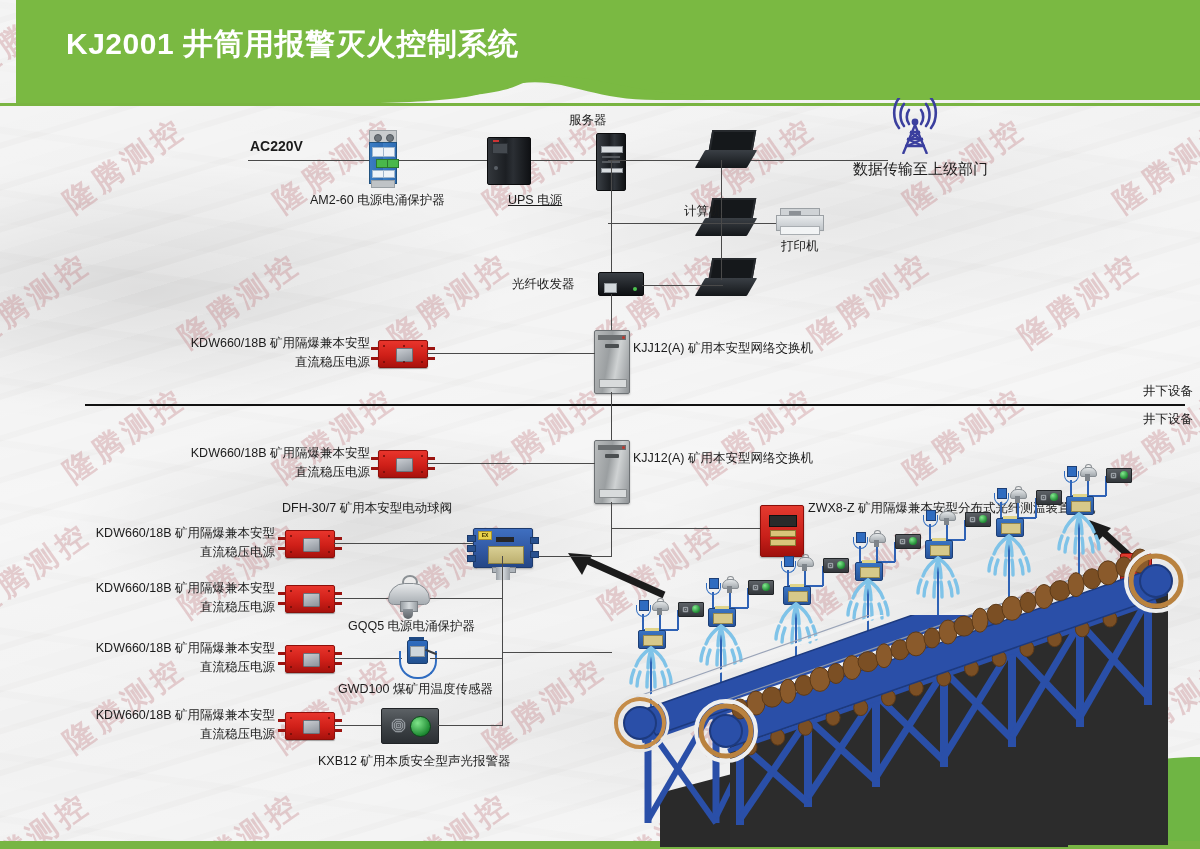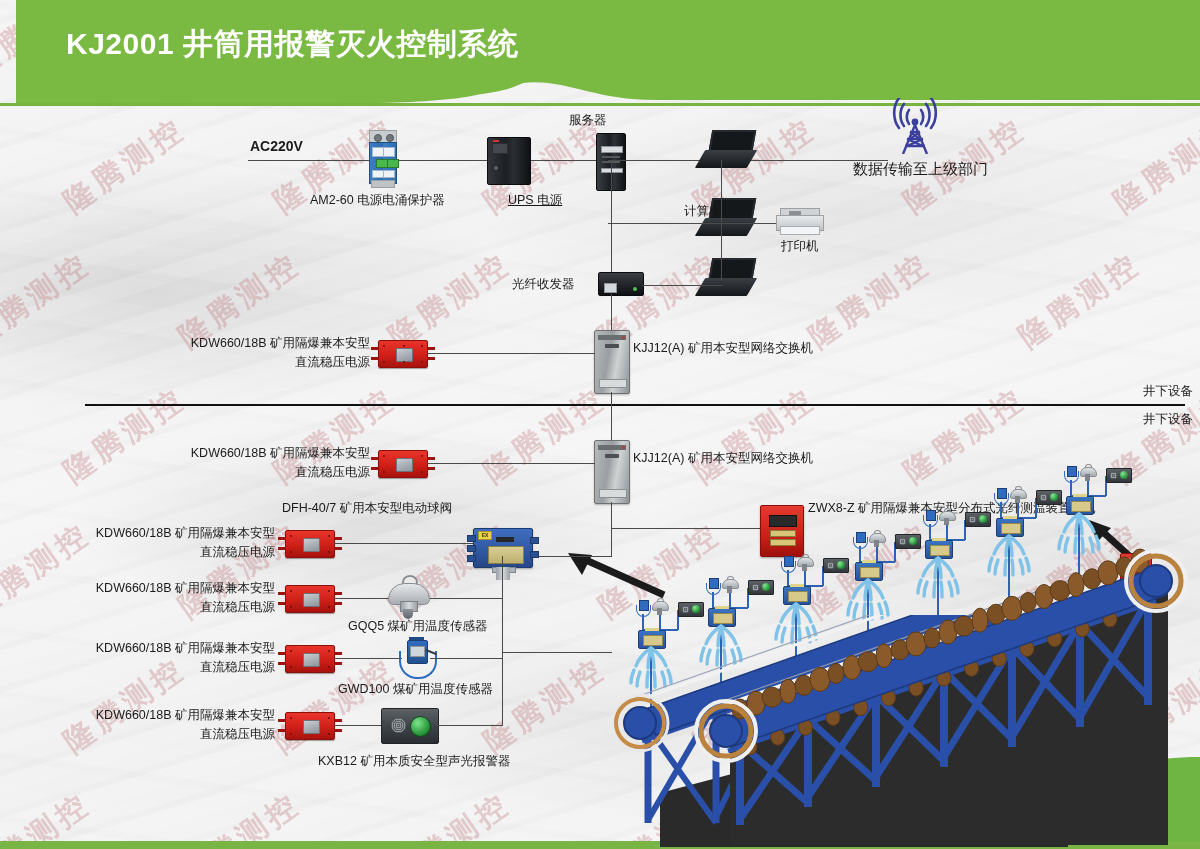--- a/index.html
+++ b/index.html
@@ -463,21 +463,21 @@
       <div class="scr"></div>
       <div class="plate"></div>
       <div class="port" style="left:-7px;top:6px"></div>
       <div class="port" style="left:-7px;top:16px"></div>
       <div class="port" style="left:-7px;top:26px"></div>
       <div class="port" style="right:-7px;top:8px"></div>
       <div class="port" style="right:-7px;top:22px"></div>
       <div class="flange"></div>
       <div class="stem"></div>
     </div>
-    <div class="lbl" style="left:282px;top:500px;">DFH-40/7 矿用本安型电动球阀</div>
+    <div class="lbl" style="left:282px;top:500px;">DFH-30/7 矿用本安型电动球阀</div>
 
     <div class="wire v" style="left:502px;top:578px;height:74px;"></div>
     <div class="wire h" style="left:502px;top:652px;width:110px;"></div>
 
     <div class="dev-red" style="left:285px;top:530px;">
       <span class="ear l1"></span>
         <span class="ear l2"></span>
         <span class="ear r1"></span>
         <span class="ear r2"></span>
       <div class="bolts">
@@ -505,21 +505,21 @@
           <i style="right:2px;bottom:2px"></i>
         </div>
     </div>
     <div class="wire h" style="left:334px;top:598px;width:65px;"></div>
     <div class="dev-smoke" style="left:386px;top:575px;">
       <div class="ring"></div>
         <div class="dome"></div>
         <div class="neck"></div>
         <div class="tip"></div>
     </div>
-    <div class="lbl" style="left:348px;top:618px;">GQQ5 煤矿用温度传感器</div>
+    <div class="lbl" style="left:348px;top:618px;">GQQ5 电源电涌保护器</div>
     <div class="lbl two r" style="left:75px;top:579px;width:200px;">
       <div>KDW660/18B 矿用隔爆兼本安型</div>
       <div>直流稳压电源</div>
     </div>
 
     <div class="dev-red" style="left:285px;top:645px;">
       <span class="ear l1"></span>
         <span class="ear l2"></span>
         <span class="ear r1"></span>
         <span class="ear r2"></span>

